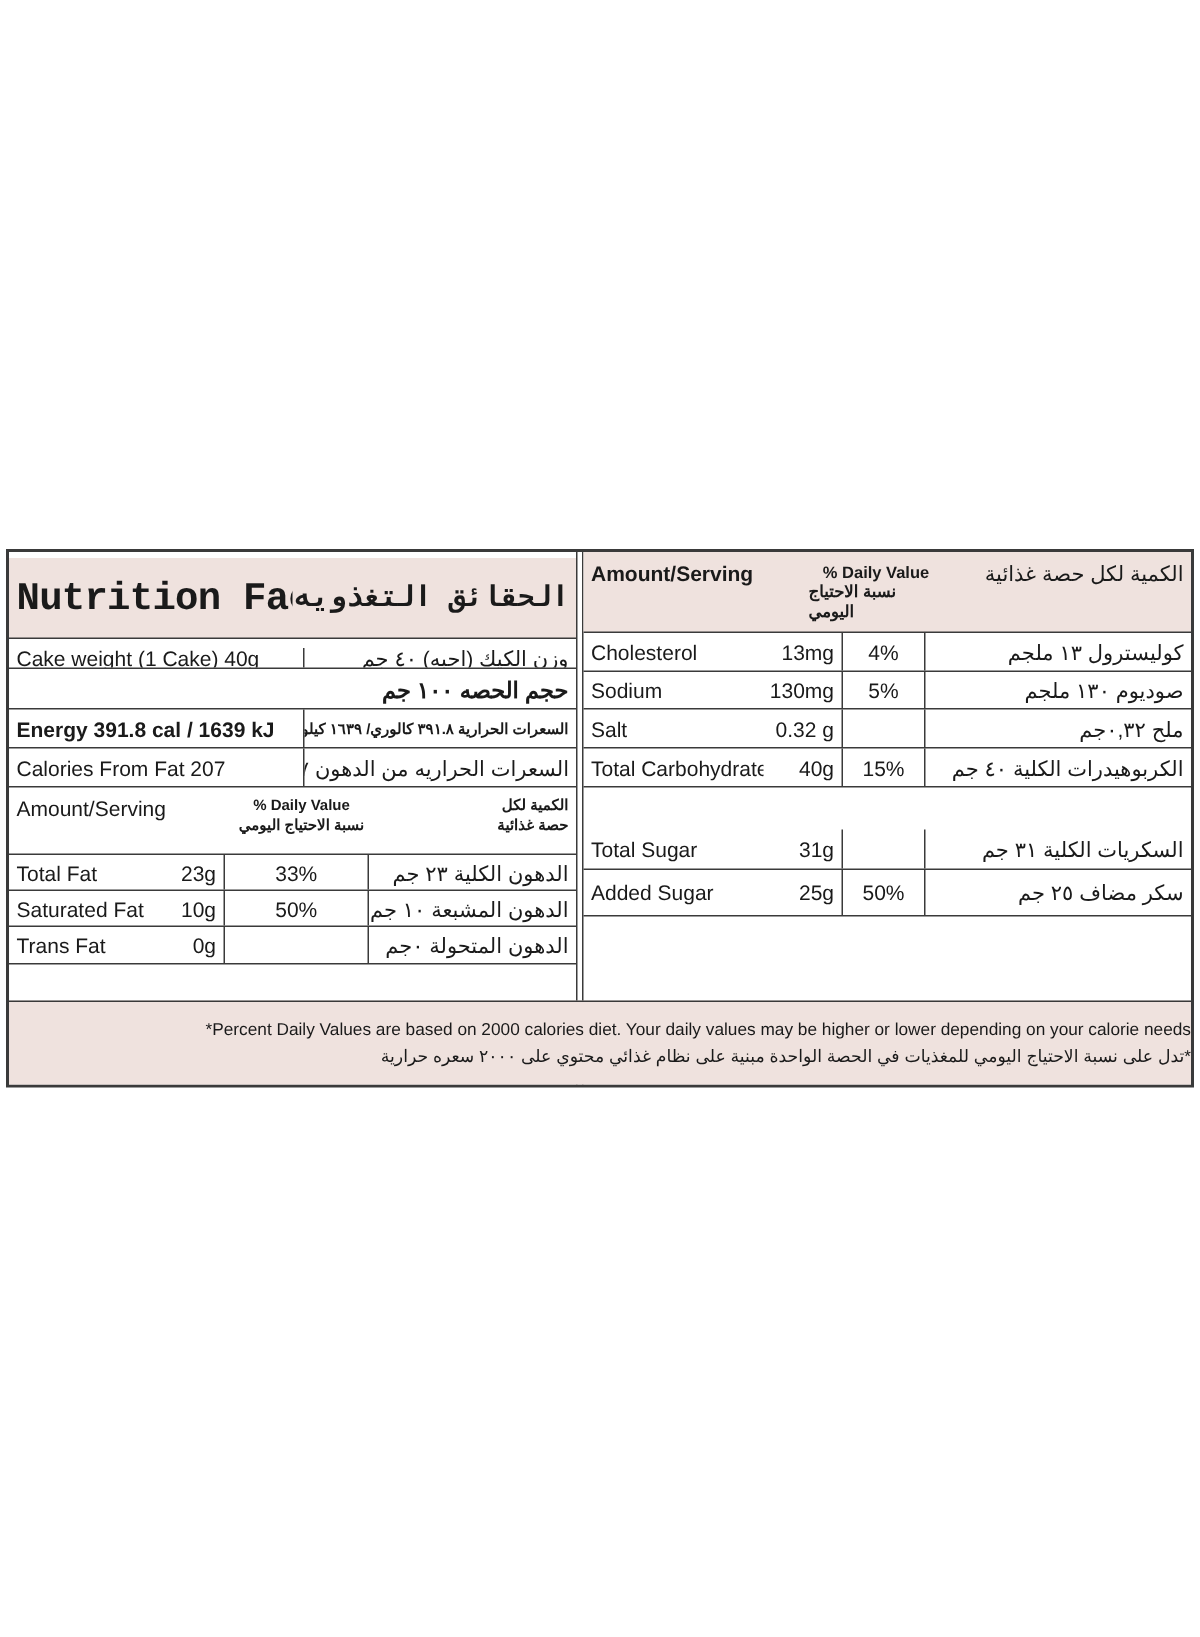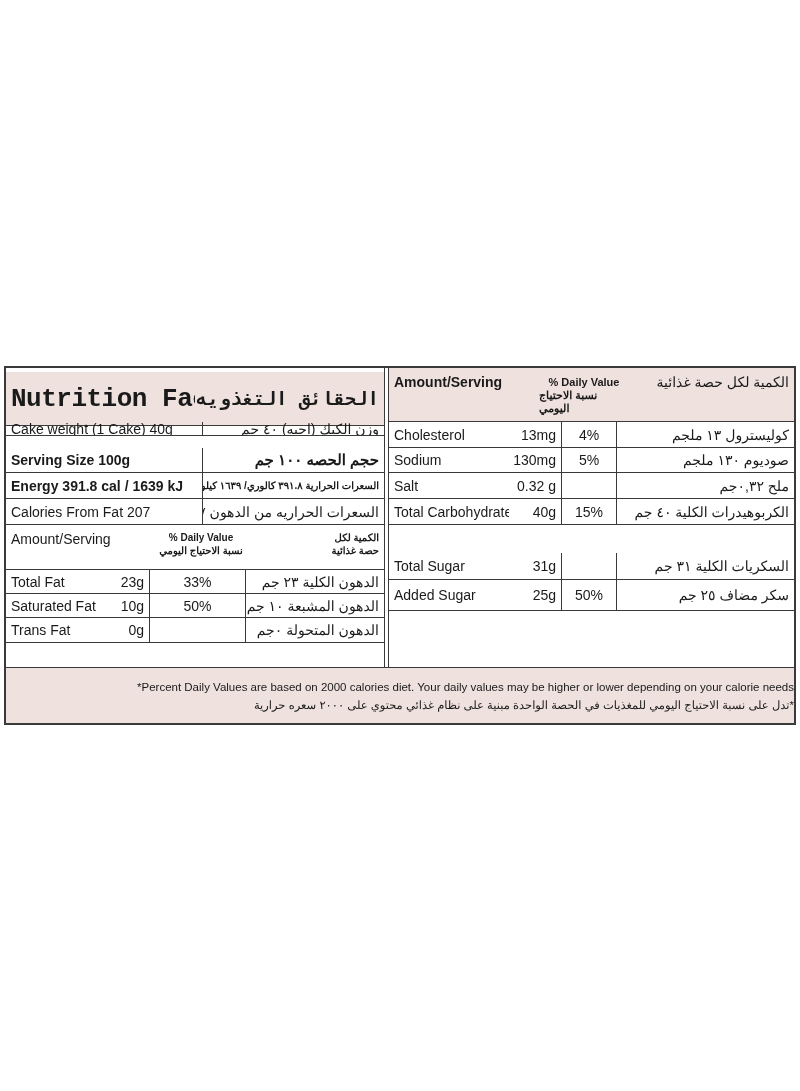--- a/index.html
+++ b/index.html
@@ -26,26 +26,25 @@
 <body>
 
 <div class="label">
 
   <div class="panel left">
     <div class="row tint" style="top:4px;height:54px;font-family:Liberation Mono, monospace;">
       <div class="cell title" style="width:50%;">Nutrition Facts</div>
       <div class="cell title-ar rtl" style="width:50%;">الحقائق التغذويه</div>
     </div>
 
-    <div class="row" style="top:54px;height:14px;">
+    <div class="row" style="top:64px;height:14px;">
       <div class="cell vb" style="width:197px;">Cake weight (1 Cake)  40g</div>
       <div class="cell rtl" style="flex:1;">وزن الكيك (احبه) ٤٠ جم</div>
     </div>
     <div class="row" style="top:80px;height:25px;">
-      <div class="cell vb bold" style="width:197px;">Serving Size 100g</div>
       <div class="cell rtl bold" style="flex:1;font-size:15px;">حجم الحصه ١٠٠ جم</div>
     </div>
     <div class="row" style="top:105px;height:26px;">
       <div class="cell vb bold" style="width:197px;">Energy  391.8 cal  /  1639 kJ</div>
       <div class="cell rtl bold" style="flex:1;font-size:10px;">السعرات الحرارية ٣٩١.٨ كالوري/ ١٦٣٩ كيلوجول</div>
     </div>
     <div class="row" style="top:131px;height:26px;">
       <div class="cell vb" style="width:197px;">Calories From Fat 207</div>
       <div class="cell rtl" style="flex:1;">السعرات الحراريه من الدهون  ٢٠٧</div>
     </div>

